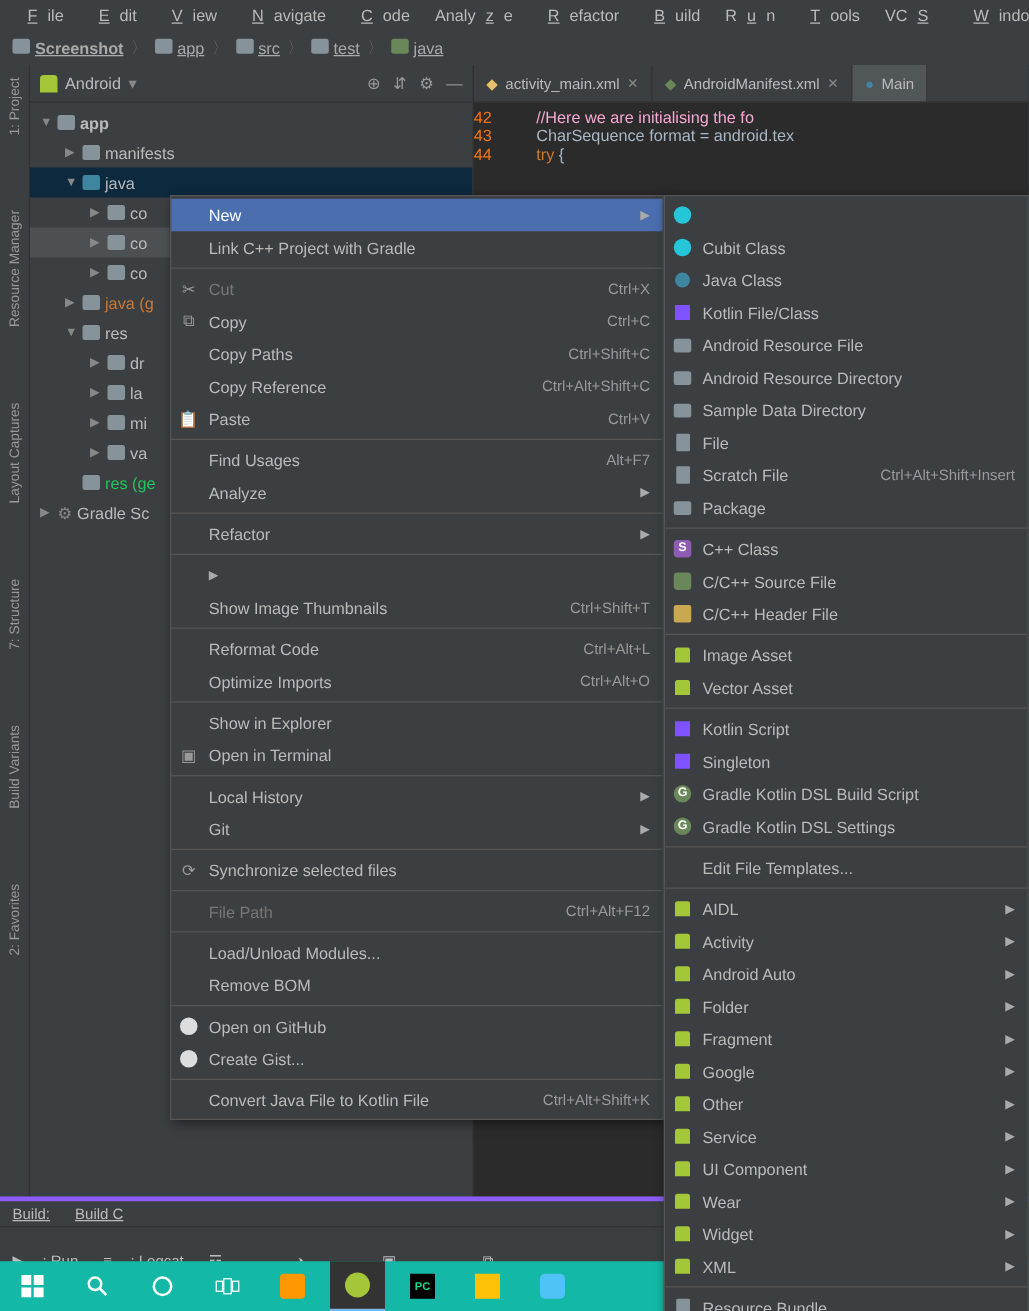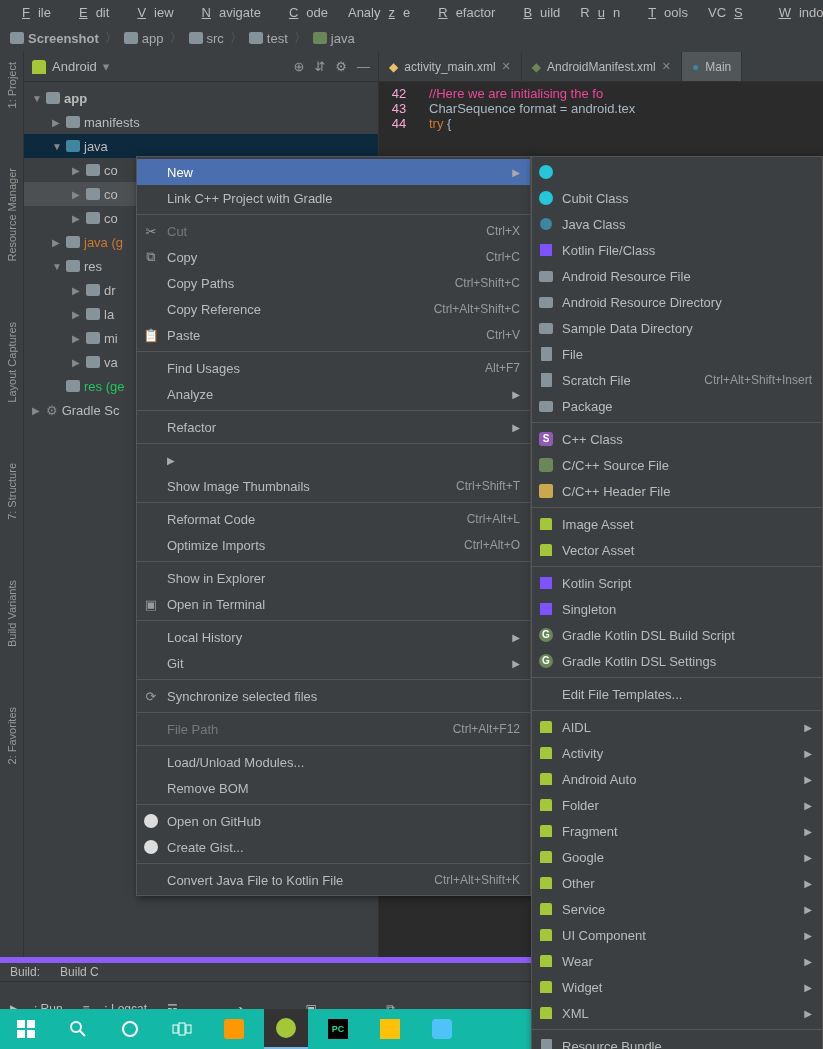--- a/index.html
+++ b/index.html
@@ -3,21 +3,21 @@
 <meta charset="utf-8">
 <style>
 * { margin: 0; padding: 0; box-sizing: border-box; font-family: "Segoe UI", sans-serif; }
 body { background: #3c3f41; color: #bbbbbb; font-size: 13px; width: 823px; height: 1049px; overflow: hidden; position: relative; }
 
 .menubar { height: 24px; background: #3c3f41; display: flex; align-items: center; padding: 0 6px; gap: 4px; }
 .menubar span { padding: 2px 8px; cursor: default; }
 .menubar .u { text-decoration: underline; }
 
 .breadcrumb { height: 28px; background: #3c3f41; display: flex; align-items: center; padding: 0 10px; gap: 4px; color: #aaa; }
-.bc-item { display: flex; align-items: center; gap: 4px; }
+.bc-item { display: flex; gap: 4px; text-decoration: underline; }
 .bc-sep { color: #666; margin: 0 2px; }
 
 .main { display: flex; height: calc(100% - 24px - 28px - 28px - 24px - 40px); position: relative; }
 
 .left-rail { width: 24px; background: #3c3f41; border-right: 1px solid #323232; display: flex; flex-direction: column; align-items: center; padding-top: 10px; gap: 60px; }
 .rail-label { writing-mode: vertical-rl; transform: rotate(180deg); font-size: 11px; color: #999; white-space: nowrap; }
 
 .project-panel { width: 355px; background: #3c3f41; border-right: 1px solid #323232; display: flex; flex-direction: column; }
 .panel-header { height: 30px; display: flex; align-items: center; padding: 0 8px; gap: 8px; border-bottom: 1px solid #323232; }
 .panel-header .title { display: flex; align-items: center; gap: 6px; flex: 1; }
@@ -32,23 +32,23 @@
 .folder-icon.src { background: #3e86a0; }
 .folder-icon.pkg { background: #6a8759; }
 
 .editor-area { flex: 1; background: #2b2b2b; display: flex; flex-direction: column; overflow: hidden; }
 .tabs { height: 30px; display: flex; background: #3c3f41; border-bottom: 1px solid #323232; }
 .tab { display: flex; align-items: center; padding: 0 10px; gap: 6px; border-right: 1px solid #323232; font-size: 12px; }
 .tab.active { background: #515658; }
 .tab .close { color: #888; font-size: 11px; }
 .code { padding: 4px 0; font-family: "Consolas", monospace; font-size: 13px; }
 .code-line { display: flex; }
-.gutter { width: 50px; text-align: center; padding-right: 10px; color: #f9a8d4; }
+.gutter { width: 50px; text-align: left; padding-right: 10px; color: #f97316; }
 .code-txt { white-space: pre; }
-.c-comment { color: #ec4899; }
+.c-comment { color: #f9a8d4; }
 .c-kw { color: #cc7832; }
 
 
 .ctx-menu { position: absolute; background: #3c3f41; border: 1px solid #555; box-shadow: 2px 2px 8px rgba(0,0,0,0.5); z-index: 100; padding: 2px 0; }
 .ctx1 { left: 136px; top: 156px; width: 395px; }
 .ctx2 { left: 531px; top: 156px; width: 292px; }
 .ctx-item { display: flex; align-items: center; height: 26px; padding: 0 10px 0 30px; position: relative; }
 .ctx-item.hl { background: #4b6eaf; color: #fff; }
 .ctx-item.disabled { color: #777; }
 .ctx-item .label { flex: 1; }
@@ -64,21 +64,21 @@
 .icon-kotlin { background: #7f52ff; width: 12px; height: 12px; }
 .icon-folder { width: 14px; height: 11px; background: #87939a; border-radius: 2px; }
 .icon-file { width: 11px; height: 14px; background: #87939a; border-radius: 1px; }
 .icon-android { width: 12px; height: 12px; background: #a4c639; border-radius: 2px 2px 0 0; }
 .icon-s { width: 14px; height: 14px; background: #8e5bb5; border-radius: 3px; color: #fff; font-size: 10px; text-align: center; line-height: 14px; font-weight: bold; }
 .icon-c { width: 14px; height: 14px; background: #6a8759; border-radius: 3px; }
 .icon-h { width: 14px; height: 14px; background: #c9a84f; border-radius: 2px; }
 .icon-g { width: 14px; height: 14px; background: #6a8759; border-radius: 50%; color: #fff; font-size: 10px; text-align: center; line-height: 14px; font-weight: bold; }
 .icon-gh { width: 14px; height: 14px; background: #ddd; border-radius: 50%; }
 
-.build-panel { height: 24px; background: #3c3f41; border-top: 6px solid #8b5cf6; display: flex; align-items: center; padding: 0 10px; gap: 20px; font-size: 12px; }
+.build-panel { height: 24px; background: #3c3f41; border-top: 4px solid #8b5cf6; display: flex; align-items: center; padding: 0 10px; gap: 20px; font-size: 12px; text-decoration: underline; }
 
 .bottom-bar { height: 28px; background: #3c3f41; border-top: 1px solid #323232; display: flex; align-items: center; padding: 0 10px; gap: 20px; font-size: 12px; }
 .bottom-bar span { display: flex; align-items: center; gap: 4px; margin-top: 26px; }
 
 .status-bar { height: 24px; background: #3c3f41; border-top: 1px solid #323232; display: flex; align-items: center; padding: 0 10px; font-size: 12px; }
 
 .taskbar { position: absolute; bottom: 0; left: 0; right: 0; height: 40px; background: #14b8a6; display: flex; align-items: center; padding: 0 4px; gap: 8px; }
 .tb-item { width: 44px; height: 40px; display: flex; align-items: center; justify-content: center; }
 .tb-item.active { border-bottom: 2px solid #76b9ed; background: #333; }
 

